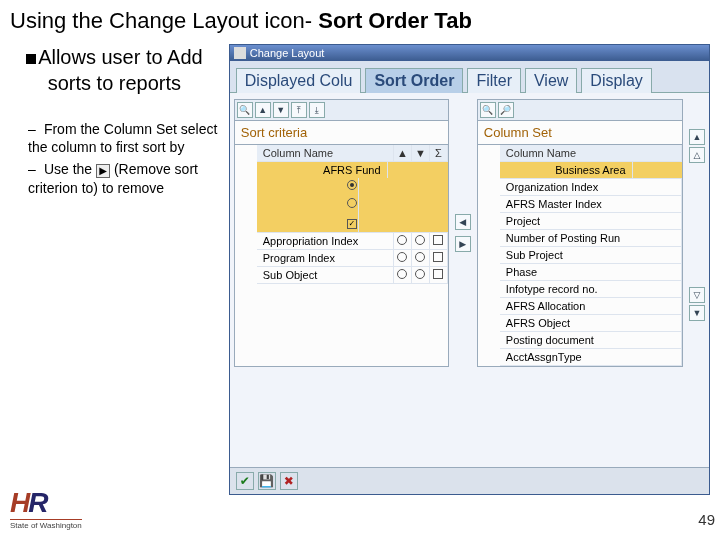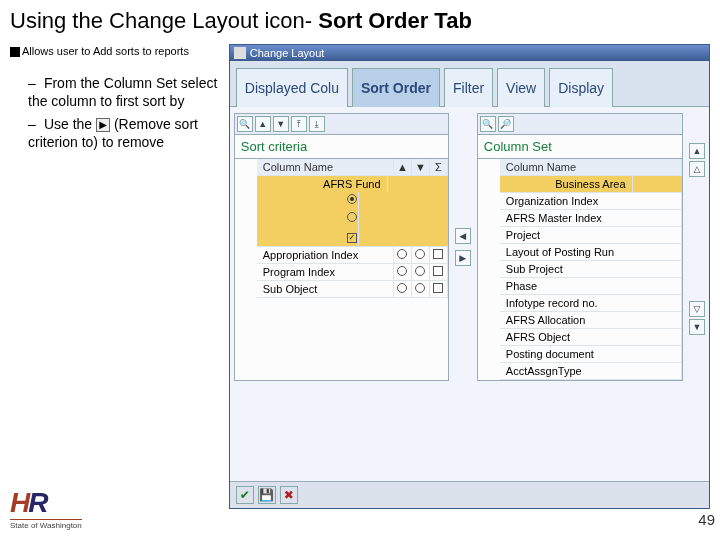--- a/index.html
+++ b/index.html
@@ -30,21 +30,21 @@
     font-size: 15px;
     line-height: 1.3;
   }
   .bullet-square {
     display: inline-block;
     width: 10px; height: 10px;
     background: #000;
     vertical-align: middle;
     margin-right: 2px;
   }
-  .main-point { font-size: 11px; margin-bottom: 16px; }
+  .main-point { font-size: 20px; margin-bottom: 24px; text-align: center; }
   .sub-list {
     list-style: none;
     padding-left: 18px;
     margin: 0;
     font-size: 14px;
   }
   .sub-list li { margin-bottom: 4px; }
   .sub-list .dash { display:inline-block; width:12px; }
   .inline-icon {
     display: inline-flex;
@@ -80,22 +80,22 @@
   .tabstrip {
     background: #d9e2ef;
     border-bottom: 1px solid #8aa;
     display: flex;
     gap: 4px;
     padding: 6px 6px 0 6px;
   }
   .tab {
     border: 1px solid #8aa;
     border-bottom: none;
-    padding: 11px 8px;
-    font-size: 14px;
+    padding: 3px 8px;
+    font-size: 16px;
     background: #e7eff8;
     color: #2a4a7a;
     position: relative;
     top: 1px;
   }
   .tab.active {
     background: #b8cfe8;
     font-weight: bold;
   }
   .dialog-body {
@@ -124,21 +124,21 @@
     background: #f6f9fc;
     display: inline-flex;
     align-items: center;
     justify-content: center;
     font-size: 9px;
     color: #345;
   }
   .panel-title {
     font-size: 13px;
     padding: 4px 6px;
-    color: #15803d;
+    color: #a16207;
   }
   .grid {
     border-top: 1px solid #9ab;
     font-size: 11px;
   }
   .grid-row {
     display: flex;
     border-bottom: 1px solid #dde4ee;
     align-items: center;
     margin-left: 22px;
@@ -323,21 +323,21 @@
             <div class="grid-row">
                 <div class="gc">Organization Index</div>
               </div>
             <div class="grid-row">
                 <div class="gc">AFRS Master Index</div>
               </div>
             <div class="grid-row">
                 <div class="gc">Project</div>
               </div>
             <div class="grid-row">
-                <div class="gc">Layout of Posting Run</div>
+                <div class="gc">Number of Posting Run</div>
               </div>
             <div class="grid-row">
                 <div class="gc">Sub Project</div>
               </div>
             <div class="grid-row">
                 <div class="gc">Phase</div>
               </div>
             <div class="grid-row">
                 <div class="gc">Infotype record no.</div>
               </div>

